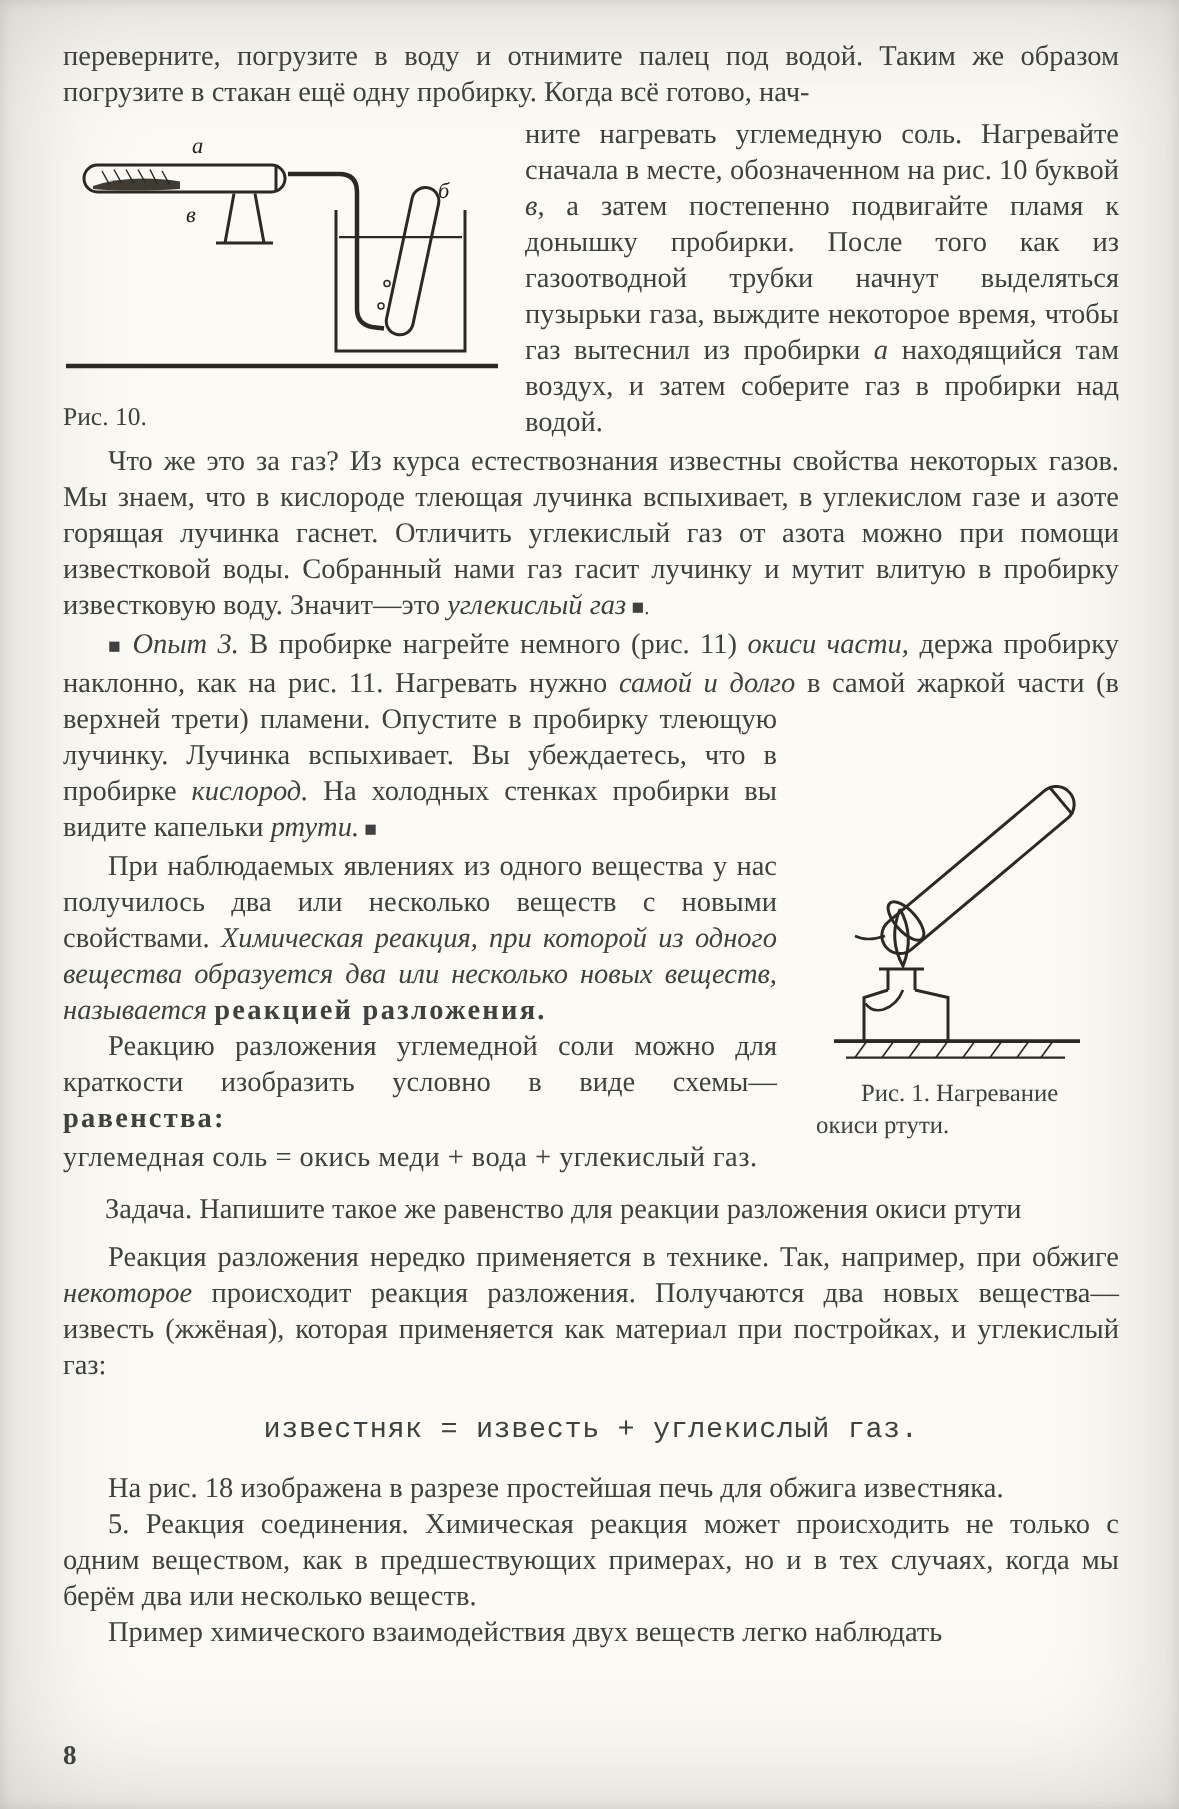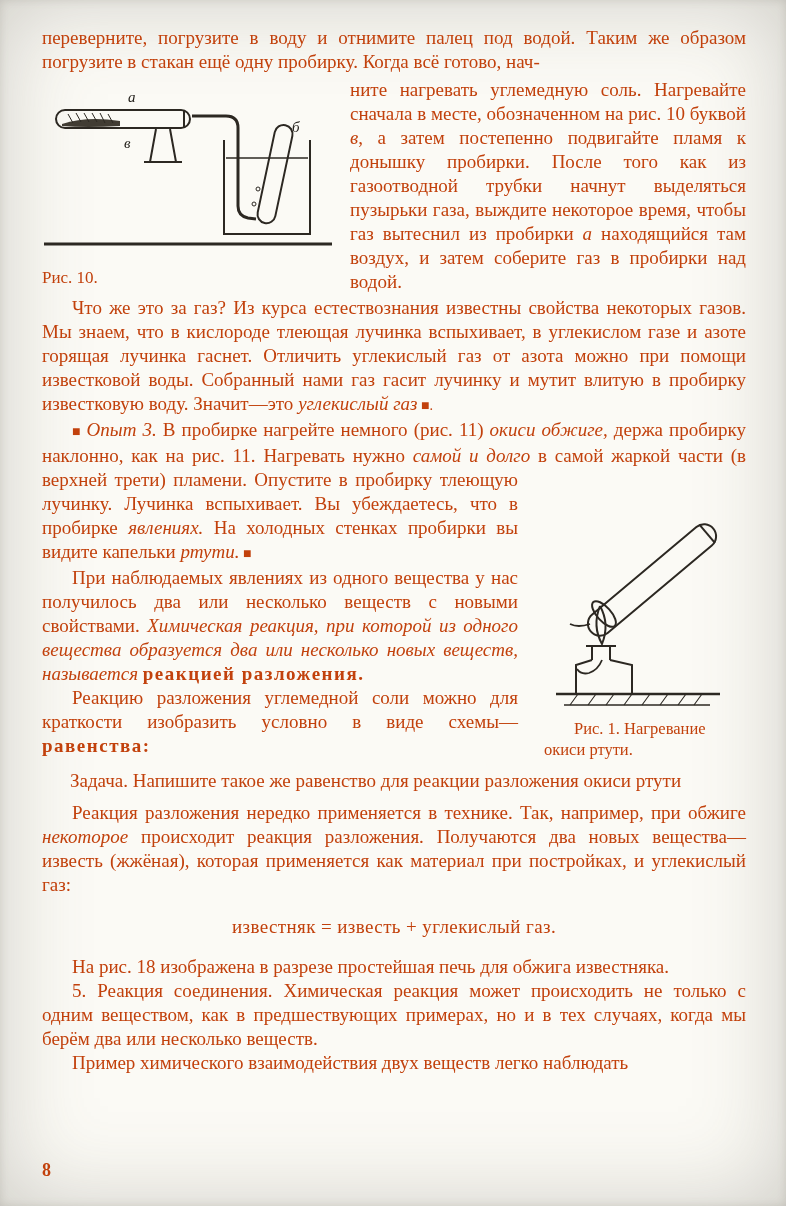--- a/index.html
+++ b/index.html
@@ -1,21 +1,21 @@
 <!DOCTYPE html>
 <html><head>
 <meta charset="utf-8">
 <style>
   html,body{margin:0;padding:0;background:#cfccc5;}
   .page{
     position:relative;
     width:786px;height:1206px;
     box-sizing:border-box;
     background:#fbfaf5;
-    color:#c2410c;
+    color:#404040;
     font-family:"Liberation Serif","DejaVu Serif",serif;
     font-size:19px;line-height:24px;
     padding:26px 40px 0 42px;
     overflow:hidden;
     box-shadow:inset 0 0 90px rgba(95,90,78,.28), inset 0 0 10px rgba(95,90,78,.18);
   }
   .para{text-align:justify;margin:0;}
   .indent{text-indent:30px;}
   .i{font-style:italic;}
   .b{font-weight:normal;}
@@ -24,21 +24,21 @@
   .fig-row{display:flex;margin:4px 0 2px 0;}
   .fig10{flex:none;width:296px;margin:0;padding-top:6px;}
   .fig10 svg{display:block;}
   .cap{display:block;text-align:left;font-size:17px;line-height:20px;margin-top:6px;}
   .fig-row-text{flex:1;margin-left:12px;}
   .fig11{float:right;width:212px;margin:4px 0 2px 16px;}
   .fig11 svg{display:block;margin:0 0 0 8px;}
   .cap11{display:block;width:192px;margin:8px auto 0 auto;font-size:16.5px;line-height:21px;text-align:left;}
   .eq-line{text-align:left;text-indent:0;margin-top:2px;letter-spacing:.3px;}
   .task{clear:right;font-size:19px;line-height:21px;margin:12px 0 10px 0;text-indent:28px;text-align:justify;}
-  .eq-center{text-align:center;margin:18px 0 16px 0;letter-spacing:.4px;}
+  .eq-center{text-align:center;margin:18px 0 16px 0;letter-spacing:.4px;font-family:Liberation Mono, monospace;}
   .pgnum{position:absolute;left:42px;bottom:24px;font-size:18px;font-weight:bold;}
   figure{margin:0;}
   svg text{font-family:"Liberation Serif","DejaVu Serif",serif;}
 </style>
 </head>
 <body>
 
 <div class="page">
 
   <div class="para">
@@ -81,21 +81,21 @@
     <div class="para fig-row-text">
       <span>ните нагревать углемедную соль. Нагревайте сначала в месте, обозначенном на рис. 10 буквой </span><span class="i">в</span><span>, а затем постепенно подвигайте пламя к донышку пробирки. После того как из газоотводной трубки начнут выделяться пузырьки газа, выждите некоторое время, чтобы газ вытеснил из пробирки </span><span class="i">а</span><span> находящийся там воздух, и затем соберите газ в пробирки над водой.</span>
     </div>
   </div>
 
   <div class="para indent">
     <span>Что же это за газ? Из курса естествознания известны свойства некоторых газов. Мы знаем, что в кислороде тлеющая лучинка вспыхивает, в углекислом газе и азоте горящая лучинка гаснет. Отличить углекислый газ от азота можно при помощи известковой воды. Собранный нами газ гасит лучинку и мутит влитую в пробирку известковую воду. Значит—это </span><span class="i">углекислый газ</span><span class="sq"> ■.</span>
   </div>
 
   <div class="para indent">
-    <span class="sq">■ </span><span class="b i">Опыт 3.</span><span> В пробирке нагрейте немного (рис. 11) </span><span class="i">окиси обжиге,</span><span> держа пробирку наклонно, как на рис. 11. Нагревать нужно </span><span class="i">самой и долго</span><span> в самой жаркой части (в верхней трети) пламени. Опустите в </span><figure class="fig11">
+    <span class="sq">■ </span><span class="b i">Опыт 3.</span><span> В пробирке нагрейте немного (рис. 11) </span><span class="i">окиси части,</span><span> держа пробирку наклонно, как на рис. 11. Нагревать нужно </span><span class="i">самой и долго</span><span> в самой жаркой части (в верхней трети) пламени. Опустите в </span><figure class="fig11">
       <svg width="200" height="238" viewBox="0 0 200 238">
         <g fill="none" stroke="#2c2822" stroke-width="2">
 
           <g transform="rotate(-40 110 108)">
             <rect x="30" y="96" width="160" height="24" rx="12"></rect>
             <line x1="182" y1="96" x2="182" y2="120"></line>
           </g>
 
           <ellipse cx="62" cy="142" rx="16" ry="7" transform="rotate(48 62 142)"></ellipse>
           <path d="M48,152 q-12,4 -20,0" stroke-width="1.8"></path>
@@ -106,29 +106,30 @@
           <path d="M50,174 L50,188 M68,174 L68,188"></path>
           <path d="M50,188 L34,193 L34,222 L90,222 L90,193 L68,188"></path>
           <path d="M60,188 q-4,10 -13,13 q-8,2 -12,-4" stroke-width="1.8"></path>
 
           <line x1="14" y1="222" x2="178" y2="222" stroke-width="2.5"></line>
           <line x1="22" y1="233" x2="168" y2="233" stroke-width="1.5"></line>
           <path d="M36,222 l-8,11 M54,222 l-8,11 M72,222 l-8,11 M90,222 l-8,11 M108,222 l-8,11 M126,222 l-8,11 M144,222 l-8,11 M160,222 l-8,11" stroke-width="1.1"></path>
         </g>
       </svg>
       <figcaption class="cap11">Рис. 1. Нагревание окиси ртути.</figcaption>
-    </figure><span>пробирку тлеющую лучинку. Лучинка вспыхивает. Вы убеждаетесь, что в пробирке </span><span class="i">явлениях.</span><span> На холодных стенках пробирки вы видите капельки </span><span class="i">ртути.</span><span class="sq"> ■</span>
+    </figure><span>пробирку тлеющую лучинку. Лучинка вспыхивает. Вы убеждаетесь, что в пробирке </span><span class="i">кислород.</span><span> На холодных стенках пробирки вы видите капельки </span><span class="i">ртути.</span><span class="sq"> ■</span>
   </div>
 
   <div class="para indent">
     <span>При наблюдаемых явлениях из одного вещества у нас получилось два или несколько веществ с новыми свойствами. </span><span class="i">Химическая реакция, при которой из одного вещества образуется два или несколько новых веществ, называется </span><span class="term">реакцией разложения.</span>
   </div>
 
   <div class="para indent">
     <span>Реакцию разложения углемедной соли можно для краткости изобразить условно в виде схемы—</span><span class="term">равенства:</span>
+    <div class="eq-line">углемедная соль = окись меди + вода + углекислый газ.</div>
   </div>
 
   <div class="task">
     <span class="b">Задача.</span><span> Напишите такое же равенство для реакции разложения окиси ртути</span>
   </div>
 
   <div class="para indent">
     <span>Реакция разложения нередко применяется в технике. Так, например, при обжиге </span><span class="i">некоторое</span><span> происходит реакция разложения. Получаются два новых вещества—известь (жжёная), которая применяется как материал при постройках, и углекислый газ:</span>
   </div>
 

